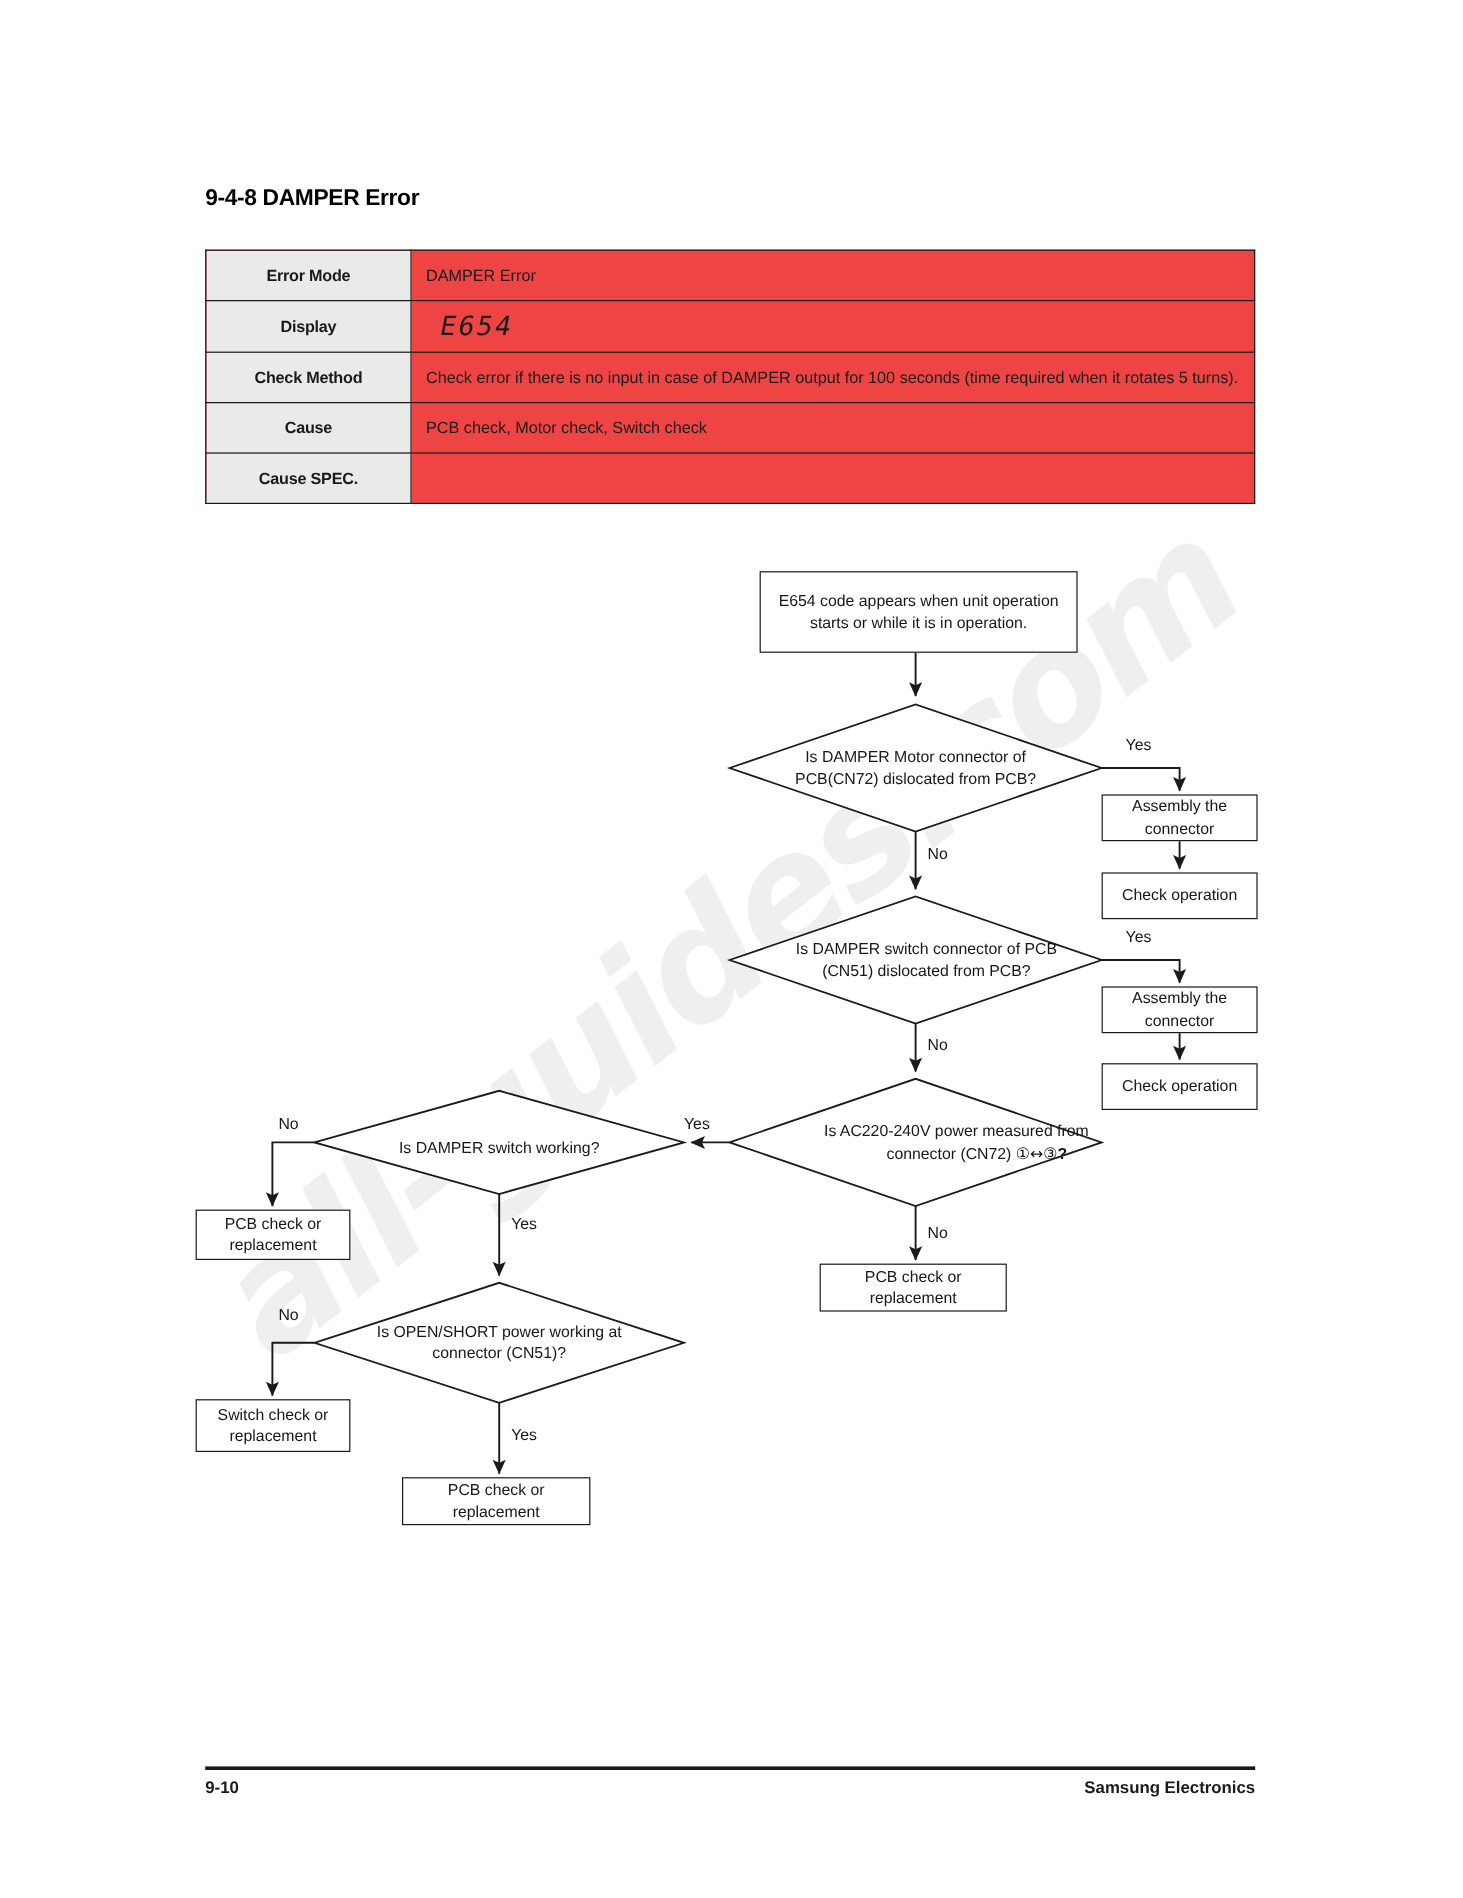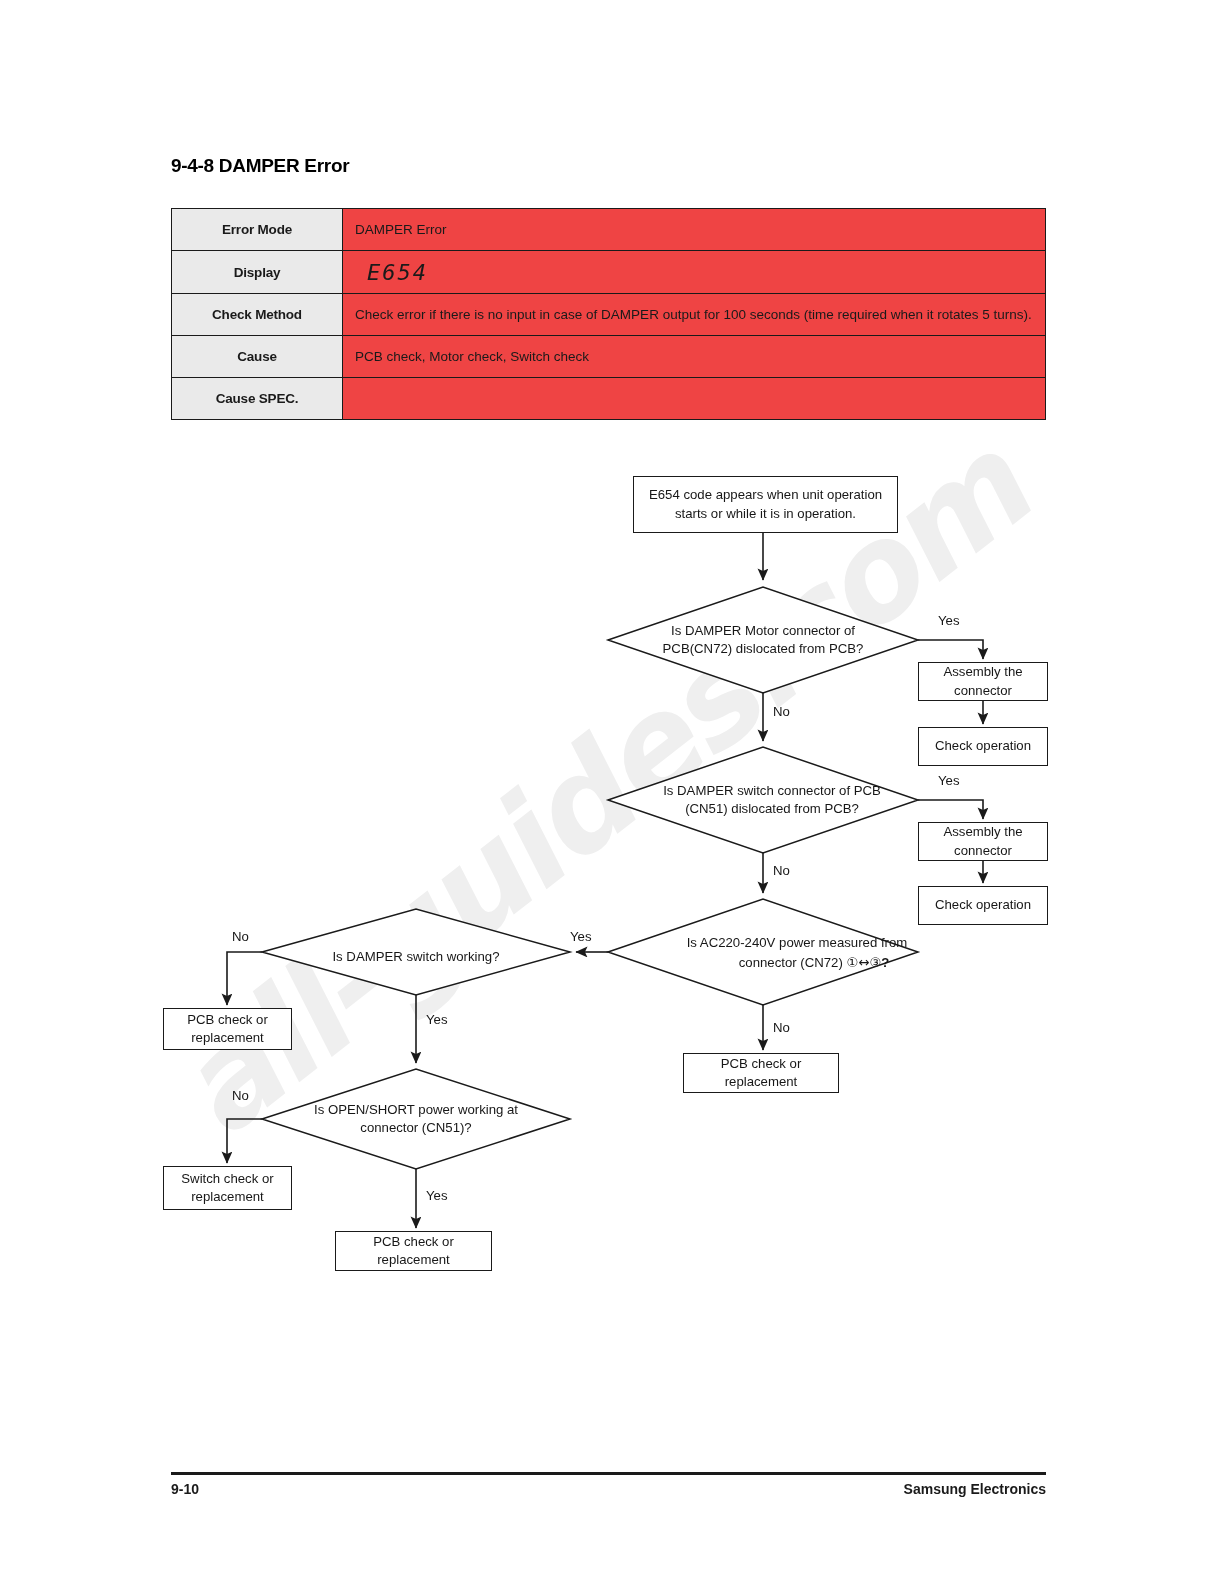--- a/index.html
+++ b/index.html
@@ -254,21 +254,21 @@
       <path d="M262,952 L227,952 L227,1005" marker-end="url(#arrow)"></path>
 
       <line x1="416" y1="995" x2="416" y2="1063" marker-end="url(#arrow)"></line>
 
       <path d="M262,1119 L227,1119 L227,1163" marker-end="url(#arrow)"></path>
 
       <line x1="416" y1="1169" x2="416" y2="1228" marker-end="url(#arrow)"></line>
     </g>
   </svg>
 
-  <div class="fnode fbox" style="left:633px; top:476px; width:265px; height:57px;">E654 code appears when unit operation starts or while it is in operation.</div>
+  <div class="fnode fbox" style="left:633px; top:476px; width:265px; height:68px;">E654 code appears when unit operation starts or while it is in operation.</div>
 
   <div class="fnode fdia" style="left:638px; top:610px; width:250px; height:60px;">
     <span class="dia-text">Is DAMPER Motor connector of PCB(CN72) dislocated from PCB?</span>
   </div>
 
   <div class="fnode fbox" style="left:918px; top:662px; width:130px; height:39px;">Assembly the connector</div>
   <div class="fnode fbox" style="left:918px; top:727px; width:130px; height:39px;">Check operation</div>
 
   <div class="fnode fdia" style="left:647px; top:770px; width:250px; height:60px;">
     <span class="dia-text">Is DAMPER switch connector of PCB (CN51) dislocated from PCB?</span>

